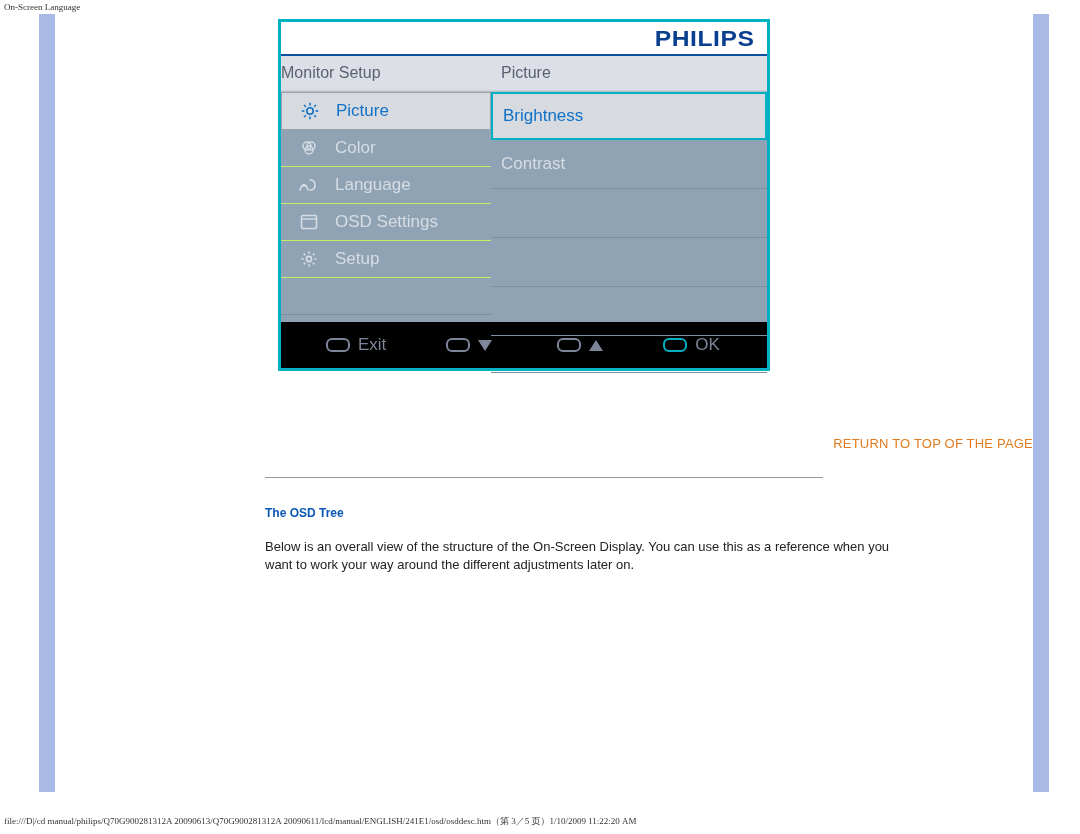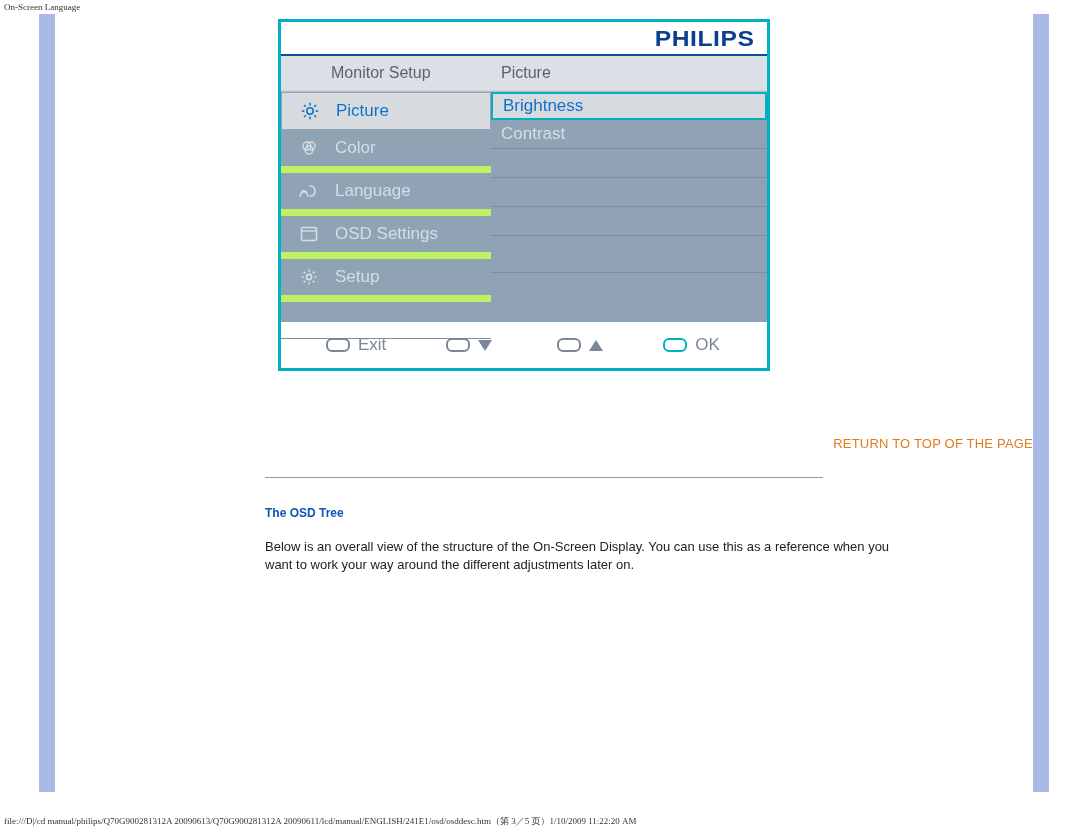--- a/index.html
+++ b/index.html
@@ -71,52 +71,52 @@
     display: flex;
     border-bottom: 1px solid #cfd3d9;
   }
   .titlebar-left, .titlebar-right {
     box-sizing: border-box;
     display: flex;
     align-items: center;
     color: #5a6273;
     font-size: 16px;
   }
-  .titlebar-left { width: 210px; padding-left: 50px; }
+  .titlebar-left { width: 210px; }
   .titlebar-right { flex: 1; padding-left: 10px; }
   .osd-body {
     display: flex;
     background: #8fa3b4;
     height: 220px;
     border-top: 1px solid #b6bfc8;
   }
   .osd-left {
     width: 210px;
     box-sizing: border-box;
   }
   .osd-right {
     flex: 1;
     box-sizing: border-box;
   }
   .menu-row {
     height: 36px;
     display: flex;
     align-items: center;
     padding-left: 16px;
-    border-bottom: 7px solid #bef264;
+    border-bottom: 1px solid #bef264;
     color: #d7dde4;
     font-size: 17px;
   }
   .menu-row.selected {
     background: #d7dbe0;
     color: #1171c8;
     border: 1px solid #9aa3ad;
   }
   .sub-row {
-    height: 28px;
+    height: 48px;
     display: flex;
     align-items: center;
     padding-left: 10px;
     border-bottom: 1px solid #7a8fa2;
     color: #d7dde4;
     font-size: 17px;
   }
   .sub-row.selected {
     background: #d7dbe0;
     border: 2px solid #00b1c4;
@@ -127,21 +127,21 @@
     width: 24px;
     height: 22px;
     margin-right: 14px;
     display: flex;
     align-items: center;
     justify-content: center;
   }
   .osd-footer-gap { height: 10px; background: #8fa3b4; }
   .osd-footer {
     height: 46px;
-    background: #ffffff;
+    background: #000000;
     display: flex;
     align-items: center;
     color: #7d8699;
     font-size: 17px;
   }
   .foot-item {
     display: flex;
     align-items: center;
     gap: 8px;
   }

